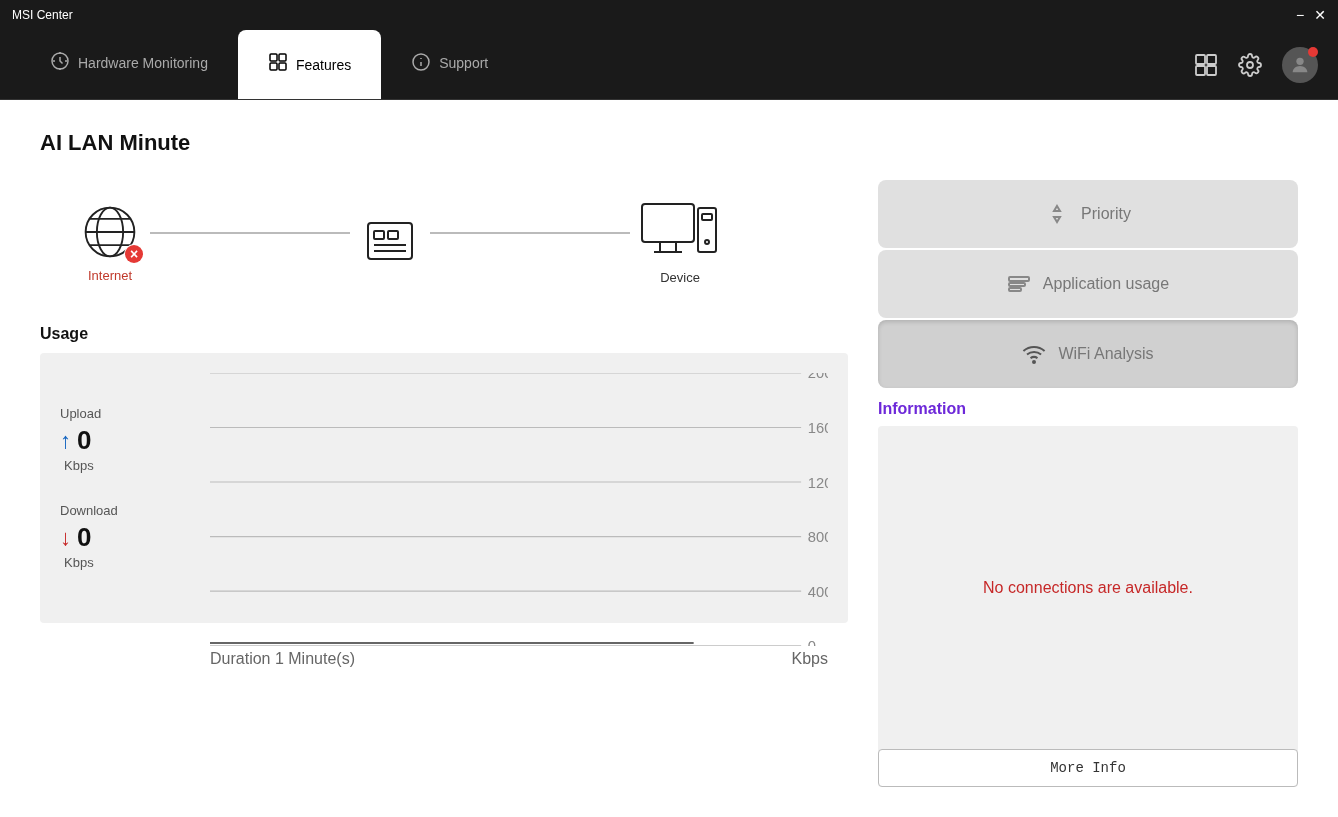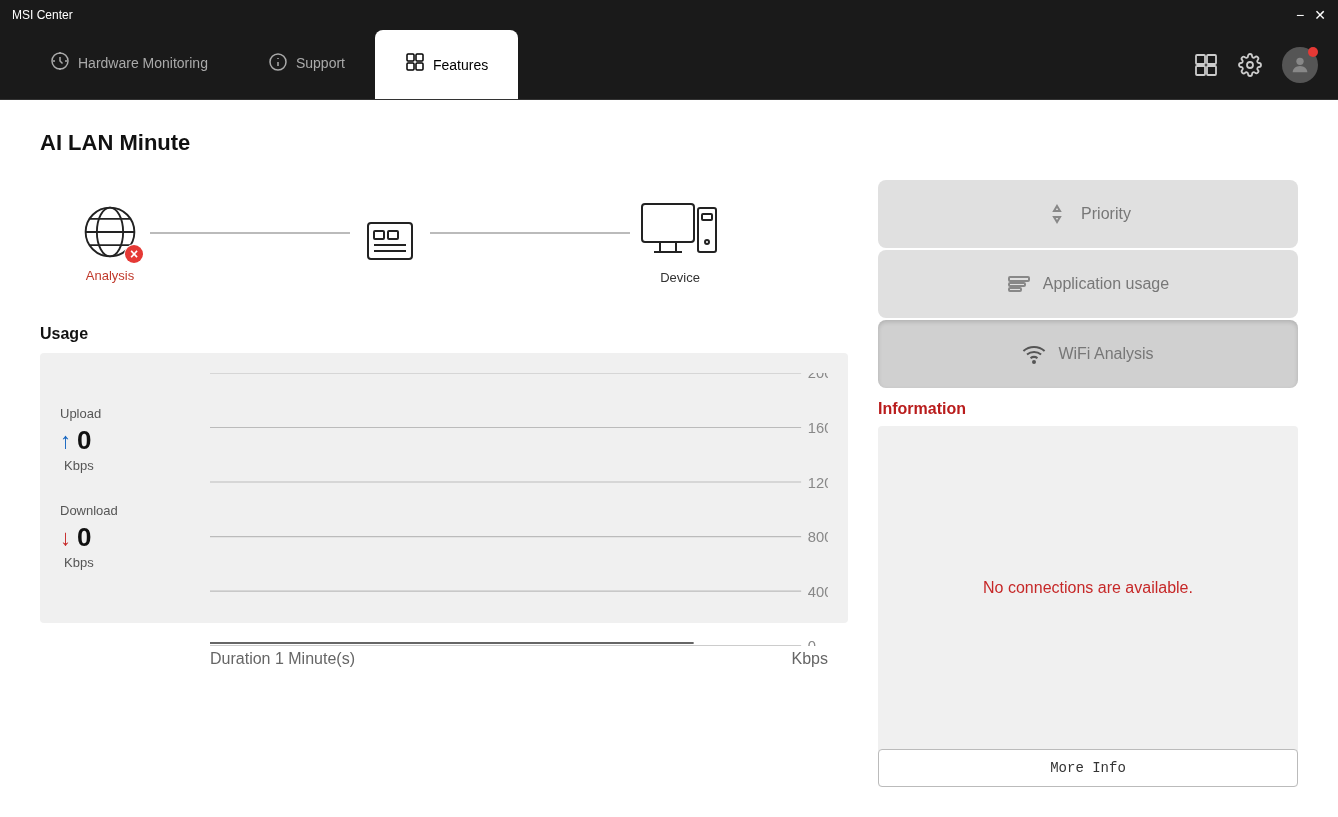--- a/index.html
+++ b/index.html
@@ -304,21 +304,21 @@
     }
     .right-btn svg {
       width: 24px;
       height: 24px;
       color: #777;
     }
 
     .info-section-label {
       font-size: 16px;
       font-weight: 600;
-      color: #b91c1c;
+      color: #6d28d9;
       margin-bottom: 8px;
     }
     .info-card {
       background: #f0f0f0;
       border-radius: 4px;
       flex: 1;
       display: flex;
       flex-direction: column;
       align-items: center;
       justify-content: space-between;
@@ -366,40 +366,40 @@
       <span style="font-size:18px;">
         <svg width="20" height="20" viewBox="0 0 20 20" fill="none" stroke="#aaa" stroke-width="1.5">
           <circle cx="10" cy="10" r="8"></circle>
           <path d="M10 6v4l2.5 2.5"></path>
           <path d="M5 10H3M17 10h-2M10 3V1M10 19v-2"></path>
         </svg>
       </span>
       <span>Hardware Monitoring</span>
     </div>
 
-    <div class="nav-tab">
-      <span>
-        <svg width="20" height="20" viewBox="0 0 20 20" fill="none" stroke="#aaa" stroke-width="1.5">
-          <circle cx="10" cy="10" r="8"></circle>
-          <path d="M10 14v-4M10 7v-1"></path>
-        </svg>
-      </span>
-      <span>Support</span>
-    </div>
-
     <div class="nav-tab active">
       <span style="font-size:18px;">
         <svg width="20" height="20" viewBox="0 0 20 20" fill="none" stroke="#000" stroke-width="1.5">
           <rect x="2" y="2" width="7" height="7" rx="1"></rect>
           <rect x="11" y="2" width="7" height="7" rx="1"></rect>
           <rect x="2" y="11" width="7" height="7" rx="1"></rect>
           <rect x="11" y="11" width="7" height="7" rx="1"></rect>
         </svg>
       </span>
       <span>Features</span>
+    </div>
+
+    <div class="nav-tab">
+      <span>
+        <svg width="20" height="20" viewBox="0 0 20 20" fill="none" stroke="#aaa" stroke-width="1.5">
+          <circle cx="10" cy="10" r="8"></circle>
+          <path d="M10 14v-4M10 7v-1"></path>
+        </svg>
+      </span>
+      <span>Support</span>
     </div>
   </div>
 
   <div class="nav-right">
     <button class="nav-icon-btn">
       <svg width="24" height="24" viewBox="0 0 24 24" fill="none" stroke="#ccc" stroke-width="1.8">
         <rect x="2" y="2" width="9" height="9" rx="1"></rect>
         <rect x="13" y="2" width="9" height="9" rx="1"></rect>
         <rect x="2" y="13" width="9" height="9" rx="1"></rect>
         <rect x="13" y="13" width="9" height="9" rx="1"></rect>
@@ -438,21 +438,21 @@
               <line x1="10" y1="18" x2="54" y2="18"></line>
               <line x1="10" y1="46" x2="54" y2="46"></line>
             </svg>
             <div class="error-badge">
               <svg width="20" height="20" viewBox="0 0 20 20">
                 <circle cx="10" cy="10" r="9" fill="#e53935"></circle>
                 <text x="10" y="15" text-anchor="middle" font-size="14" fill="white" font-weight="bold">×</text>
               </svg>
             </div>
           </div>
-          <span style="font-size:13px;color:#c0392b;">Analysis</span>
+          <span style="font-size:13px;color:#c0392b;">Internet</span>
         </div>
 
         <div class="net-line"></div>
 
         <div class="net-node">
           <div>
             <svg width="60" height="60" viewBox="0 0 60 60" fill="none" stroke="#222" stroke-width="2">
               <rect x="8" y="12" width="44" height="36" rx="3"></rect>
               <rect x="14" y="20" width="10" height="8" rx="1"></rect>
               <rect x="28" y="20" width="10" height="8" rx="1"></rect>

